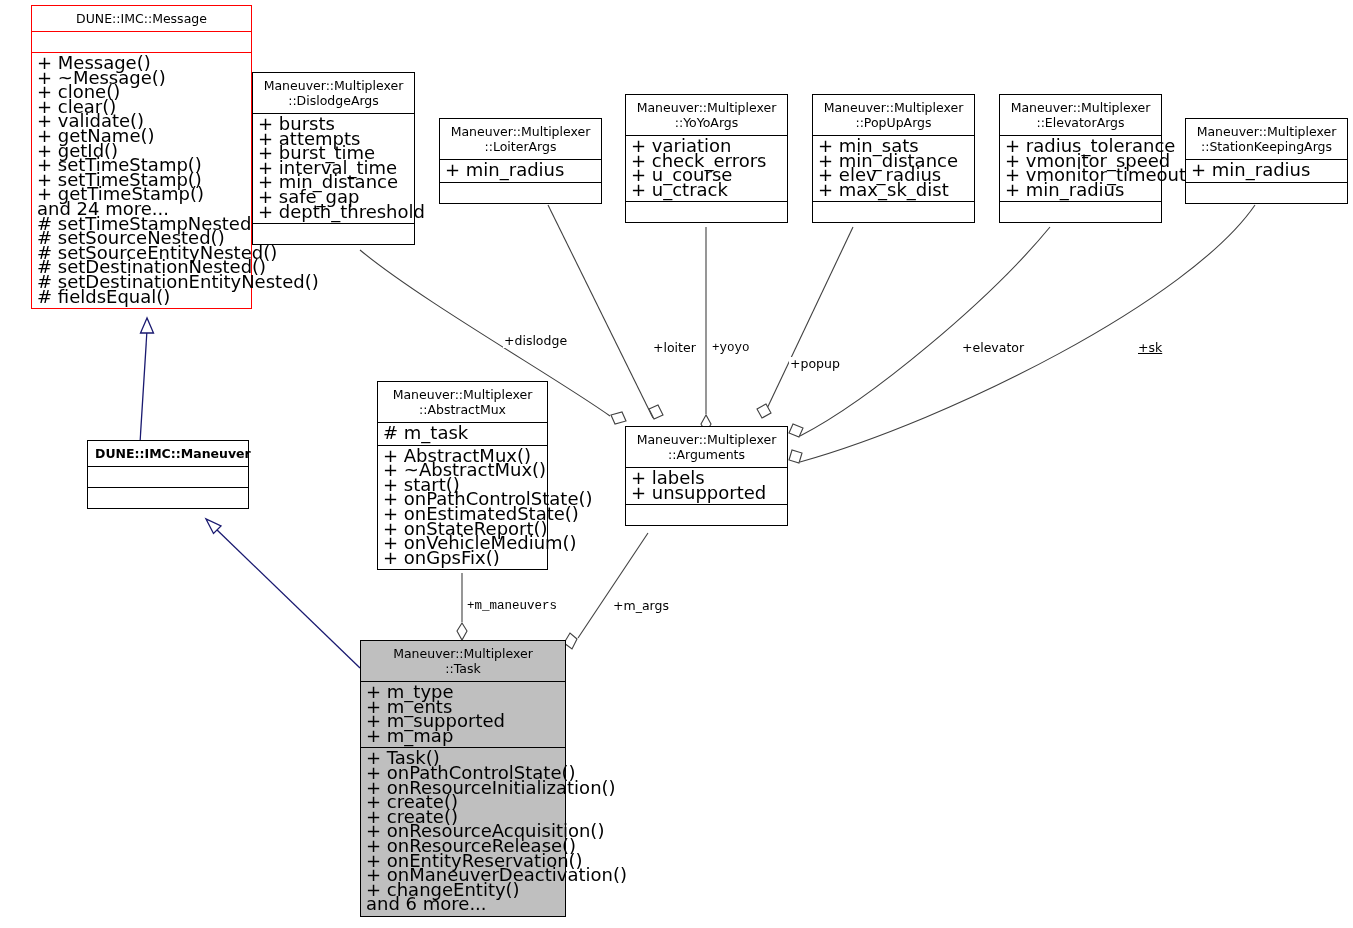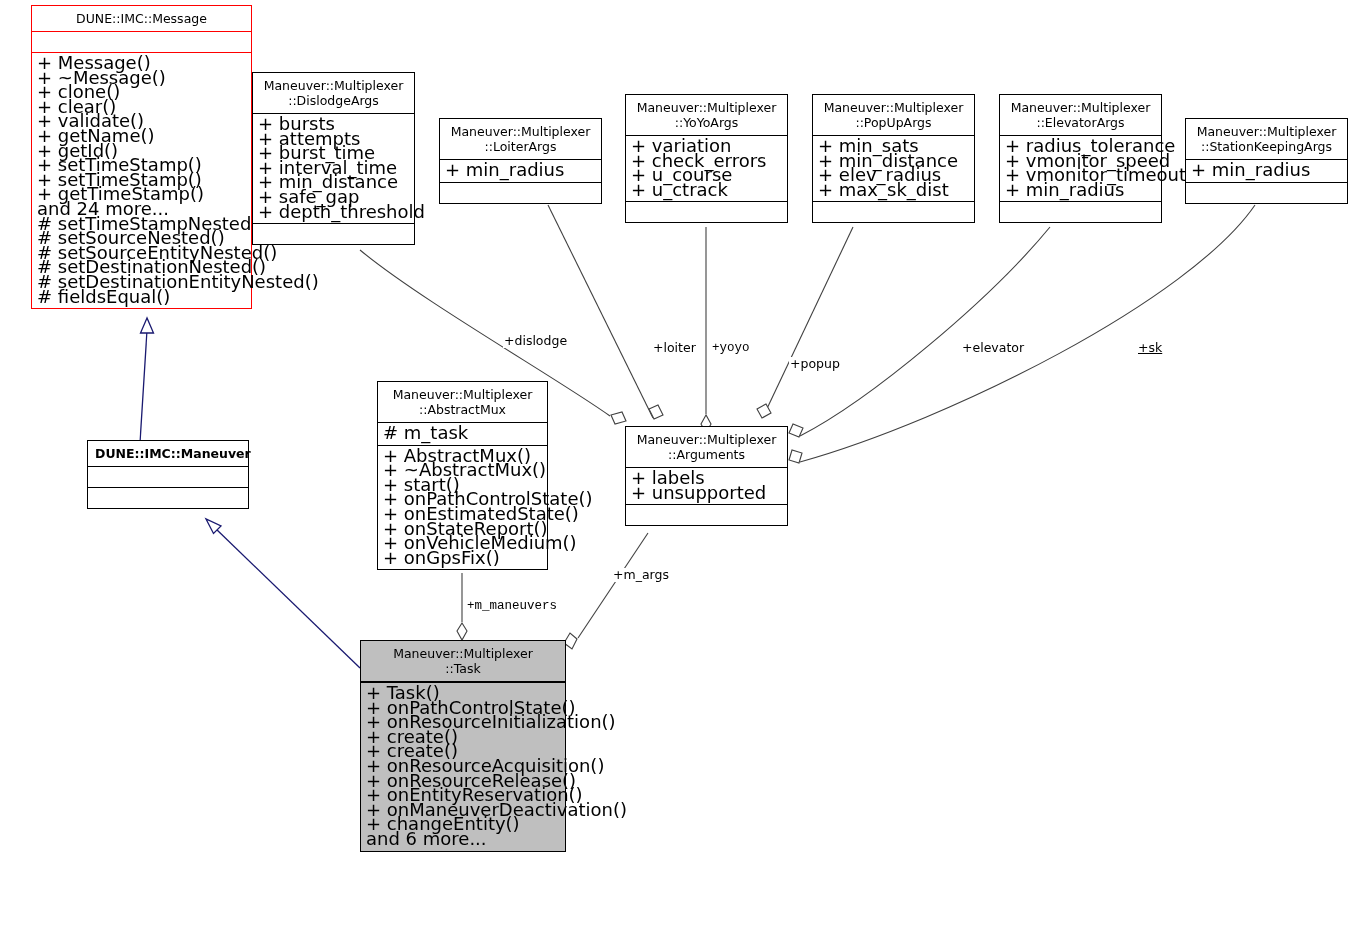--- a/index.html
+++ b/index.html
@@ -281,20 +281,26 @@
       <div class="row">+ unsupported</div>
     </div>
     <div class="sep"></div>
     <div class="compartment empty"></div>
   </div>
 
   <div class="node grey" style="left:360px; top:640px; width:206px;">
     <div class="title">Maneuver::Multiplexer
 ::Task</div>
     <div class="sep"></div>
+    <div class="compartment">
+      <div class="row">+ m_type</div>
+      <div class="row">+ m_ents</div>
+      <div class="row">+ m_supported</div>
+      <div class="row">+ m_map</div>
+    </div>
     <div class="sep"></div>
     <div class="compartment">
       <div class="row">+ Task()</div>
       <div class="row">+ onPathControlState()</div>
       <div class="row">+ onResourceInitialization()</div>
       <div class="row">+ create()</div>
       <div class="row">+ create()</div>
       <div class="row">+ onResourceAcquisition()</div>
       <div class="row">+ onResourceRelease()</div>
       <div class="row">+ onEntityReservation()</div>
@@ -304,15 +310,15 @@
     </div>
   </div>
 
   <div class="edge-label" style="left:503px; top:334px;text-align:center;">+dislodge</div>
   <div class="edge-label" style="left:652px; top:341px;">+loiter</div>
   <div class="edge-label" style="left:711px; top:341px;font-family:Liberation Mono, monospace;">+yoyo</div>
   <div class="edge-label" style="left:789px; top:341px;margin-top:16px;">+popup</div>
   <div class="edge-label" style="left:961px; top:341px;">+elevator</div>
   <div class="edge-label" style="left:1137px; top:341px;text-decoration:underline;">+sk</div>
   <div class="edge-label" style="left:466px; top:599px;font-family:Liberation Mono, monospace;">+m_maneuvers</div>
-  <div class="edge-label" style="left:612px; top:568px;text-align:center;">+m_args</div>
+  <div class="edge-label" style="left:612px; top:599px;text-align:center;">+m_args</div>
 
 </div>
 
 </body></html>

